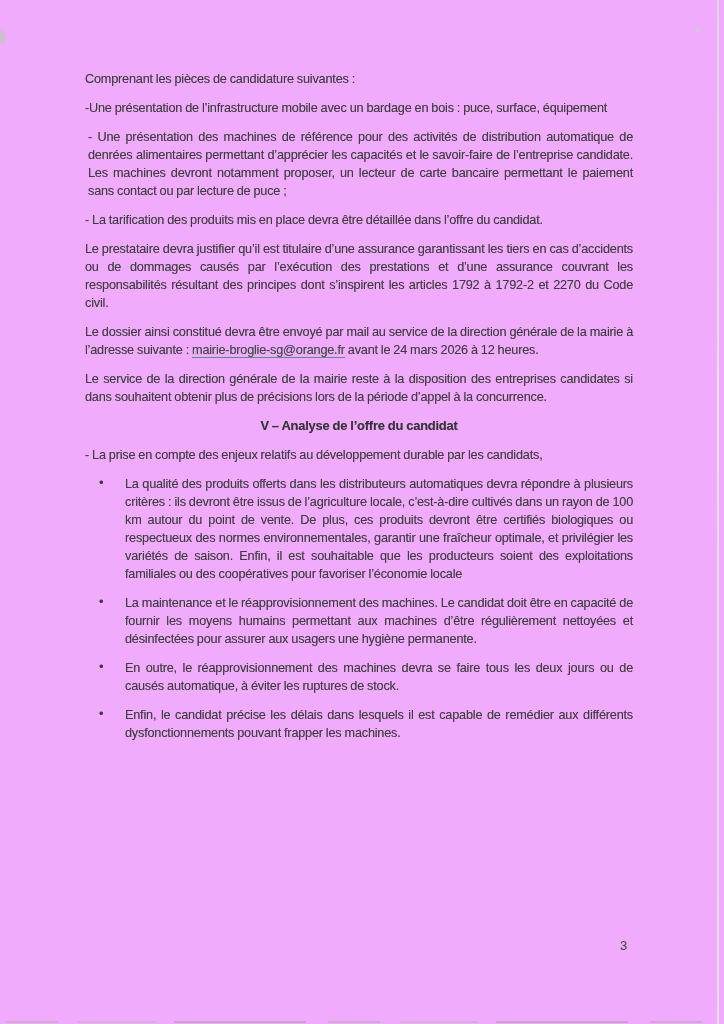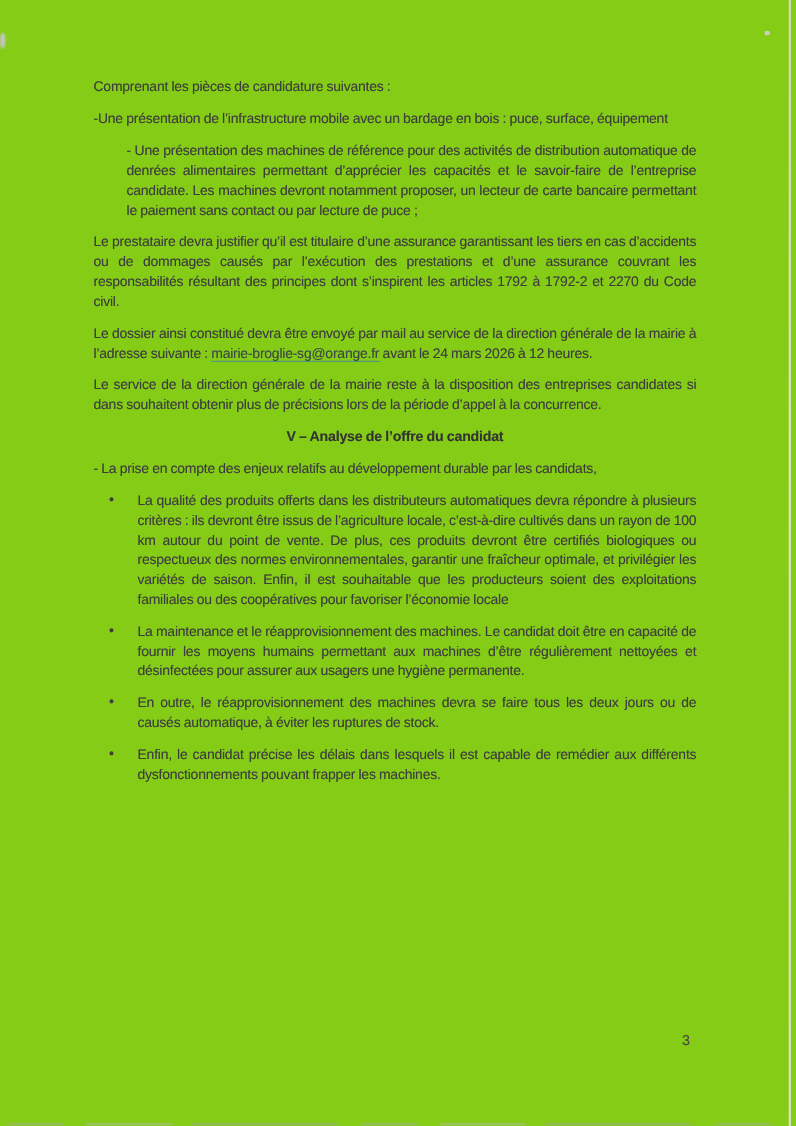--- a/index.html
+++ b/index.html
@@ -10,41 +10,40 @@
   body {
     width: 724px;
     height: 1024px;
     position: relative;
     overflow: hidden;
     font-family: "Liberation Sans", sans-serif;
   }
   .page {
     position: absolute;
     inset: 0;
-    background: #84cc16;
+    background: #f0abfc;
   }
   .content {
     position: absolute;
     left: 85px;
     top: 70px;
     width: 548px;
     color: #3d3d3d;
     font-size: 12.7px;
     line-height: 18px;
     letter-spacing: -0.2px;
     word-spacing: -0.3px;
     text-align: justify;
     text-shadow: 0 0 0.4px rgba(70,70,70,0.45);
   }
   .content p {
     margin: 0 0 11px 0;
   }
   p.lead-space {
     padding-left: 3px;
-    margin-left: 27px;
   }
   h2.section-heading {
     font-size: 12.9px;
     line-height: 18px;
     font-weight: bold;
     color: #333333;
     margin: 2px 0 11px 0;
     text-align: center;
   }
   a.email-link {
@@ -133,20 +132,21 @@
   <div class="artifact-bottom-line"></div>
 
   <div class="content">
 
     <p>Comprenant les pièces de candidature suivantes :</p>
 
     <p>-Une présentation de l’infrastructure mobile avec un bardage en bois : puce, surface, équipement</p>
 
     <p class="lead-space">- Une présentation des machines de référence pour des activités de distribution automatique de denrées alimentaires permettant d’apprécier les capacités et le savoir-faire de l’entreprise candidate. Les machines devront notamment proposer, un lecteur de carte bancaire permettant le paiement sans contact ou par lecture de puce ;</p>
 
+    <p>- La tarification des produits mis en place devra être détaillée dans l’offre du candidat.</p>
 
     <p>Le prestataire devra justifier qu’il est titulaire d’une assurance garantissant les tiers en cas d’accidents ou de dommages causés par l’exécution des prestations et d’une assurance couvrant les responsabilités résultant des principes dont s’inspirent les articles 1792 à 1792-2 et 2270 du Code civil.</p>
 
     <p><span>Le dossier ainsi constitué devra être envoyé par mail au service de la direction générale de la mairie à l’adresse suivante : </span><a class="email-link">mairie-broglie-sg@orange.fr</a><span> avant le 24 mars 2026 à 12 heures.</span></p>
 
     <p>Le service de la direction générale de la mairie reste à la disposition des entreprises candidates si dans souhaitent obtenir plus de précisions lors de la période d’appel à la concurrence.</p>
 
 
     <h2 class="section-heading">V – Analyse de l’offre du candidat</h2>
 

